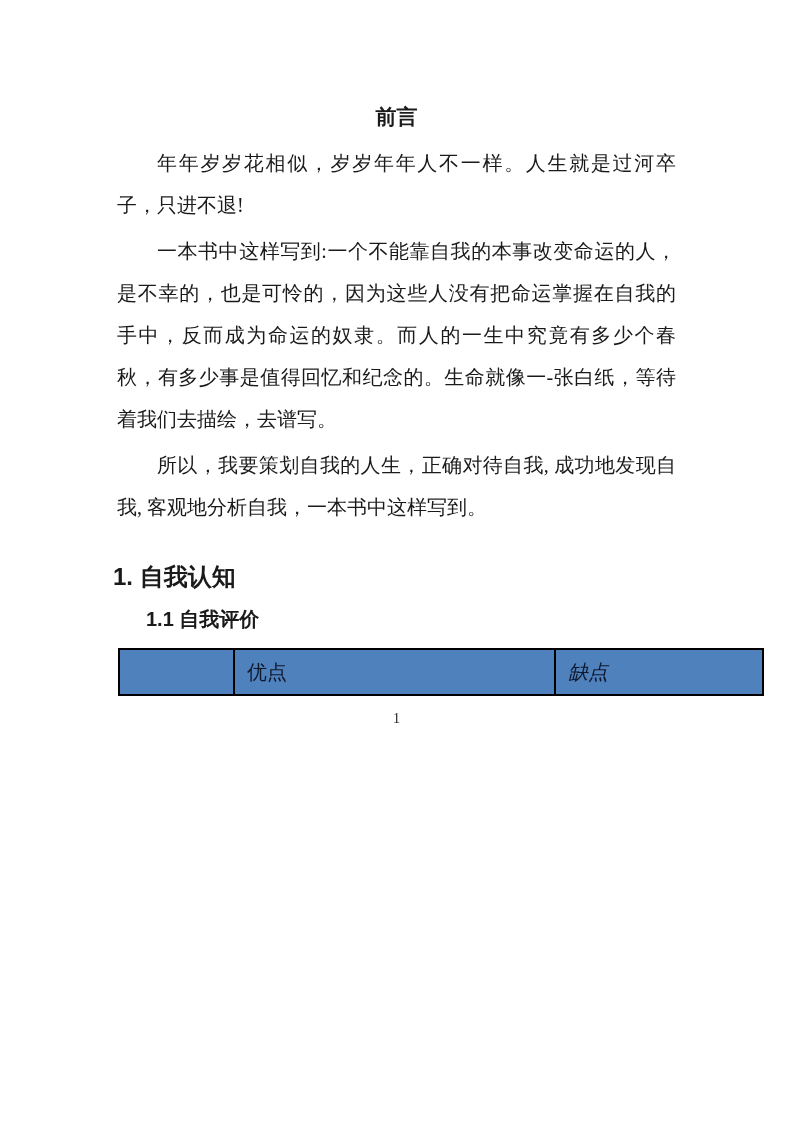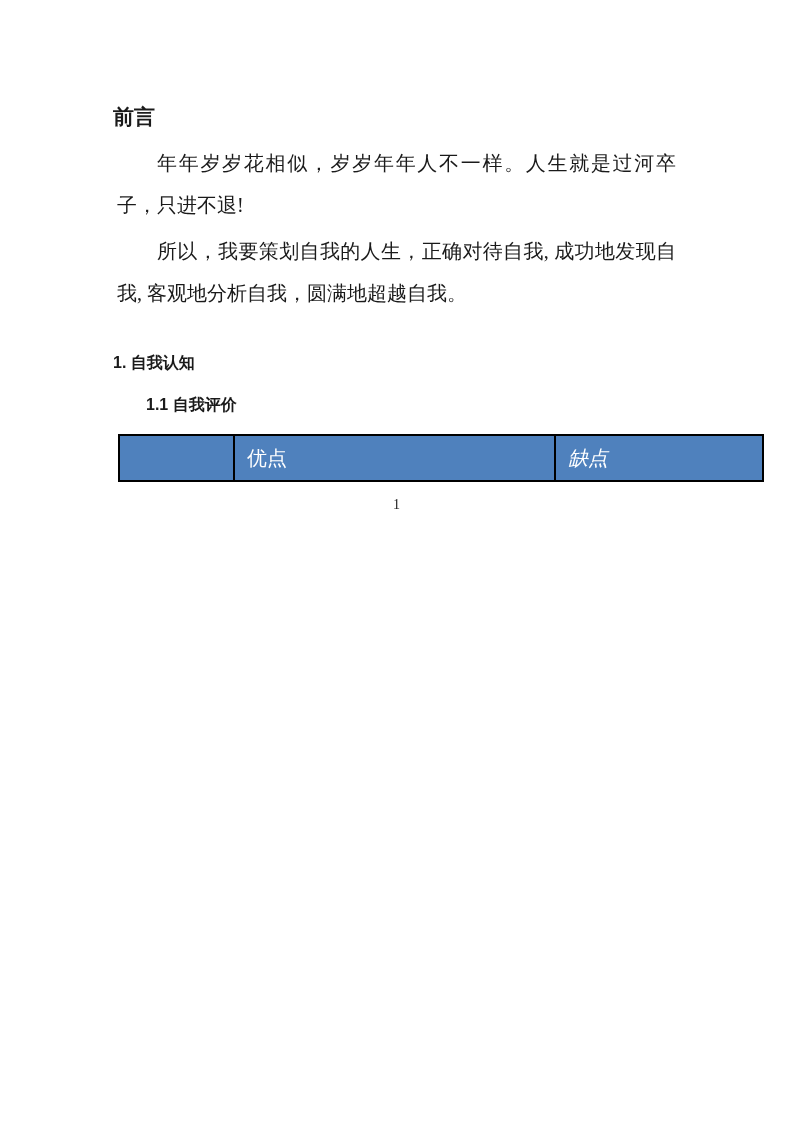--- a/index.html
+++ b/index.html
@@ -15,58 +15,59 @@
     background: #ffffff;
     padding: 96px 113px 0 113px;
     font-family: "Liberation Serif", "DejaVu Serif", serif;
     font-size: 20px;
     line-height: 42px;
     color: #1a1a1a;
     overflow: hidden;
   }
   .doc-title {
     margin: 0;
+    text-align: center;
     font-size: 21px;
     font-weight: bold;
     line-height: 42px;
   }
   .para {
     margin: 4px;
     text-indent: 2em;
     text-align: justify;
   }
   .heading-l1 {
     margin: 28px 0 0 0;
     font-family: "Liberation Sans", "DejaVu Sans", sans-serif;
-    font-size: 16px;
+    font-size: 24px;
     font-weight: bold;
     line-height: 42px;
   }
   .heading-l2 {
     margin: 0 0 0 33px;
     font-family: "Liberation Sans", "DejaVu Sans", sans-serif;
-    font-size: 16px;
+    font-size: 20px;
     font-weight: bold;
     line-height: 42px;
   }
   .eval-table {
     margin: 8px 0 0 5px;
     border-collapse: collapse;
     table-layout: fixed;
     width: 590px;
   }
   .eval-table td {
     border: 2px solid #000000;
     background: #4F81BD;
     height: 44px;
     padding: 0 4px 0 12px;
     font-family: "Liberation Serif", "DejaVu Serif", serif;
     font-size: 20px;
     line-height: 24px;
-    color: #ffffff;
+    color: #0f172a;
     vertical-align: middle;
     overflow: hidden;
   }
   .col-label { width: 97px; }
   .col-adv   { width: 303px; }
   .col-dis   { width: 190px; font-style: italic; }
   .page-number {
     margin-top: 14px;
     text-align: center;
     font-size: 14px;
@@ -77,22 +78,23 @@
 </head>
 <body>
 
 <div class="page">
 
   <h1 class="doc-title">前言</h1>
 
   <p class="para">年年岁岁花相似，岁岁年年人不一样。人生就是过河卒子，只进不退!</p>
 
 
+  <p class="para">一本书中这样写到:一个不能靠自我的本事改变命运的人，是不幸的，也是可怜的，因为这些人没有把命运掌握在自我的手中，反而成为命运的奴隶。而人的一生中究竟有多少个春秋，有多少事是值得回忆和纪念的。生命就像一-张白纸，等待着我们去描绘，去谱写。</p>
 
-  <p class="para">所以，我要策划自我的人生，正确对待自我, 成功地发现自我, 客观地分析自我，圆满地超越自我。</p>
+  <p class="para">所以，我要策划自我的人生，正确对待自我, 成功地发现自我, 客观地分析自我，一本书中这样写到。</p>
 
   <div class="heading-l1">1. 自我认知</div>
 
   <div class="heading-l2">1.1 自我评价</div>
 
 
 
   <table class="eval-table">
     <tbody>
       <tr>

